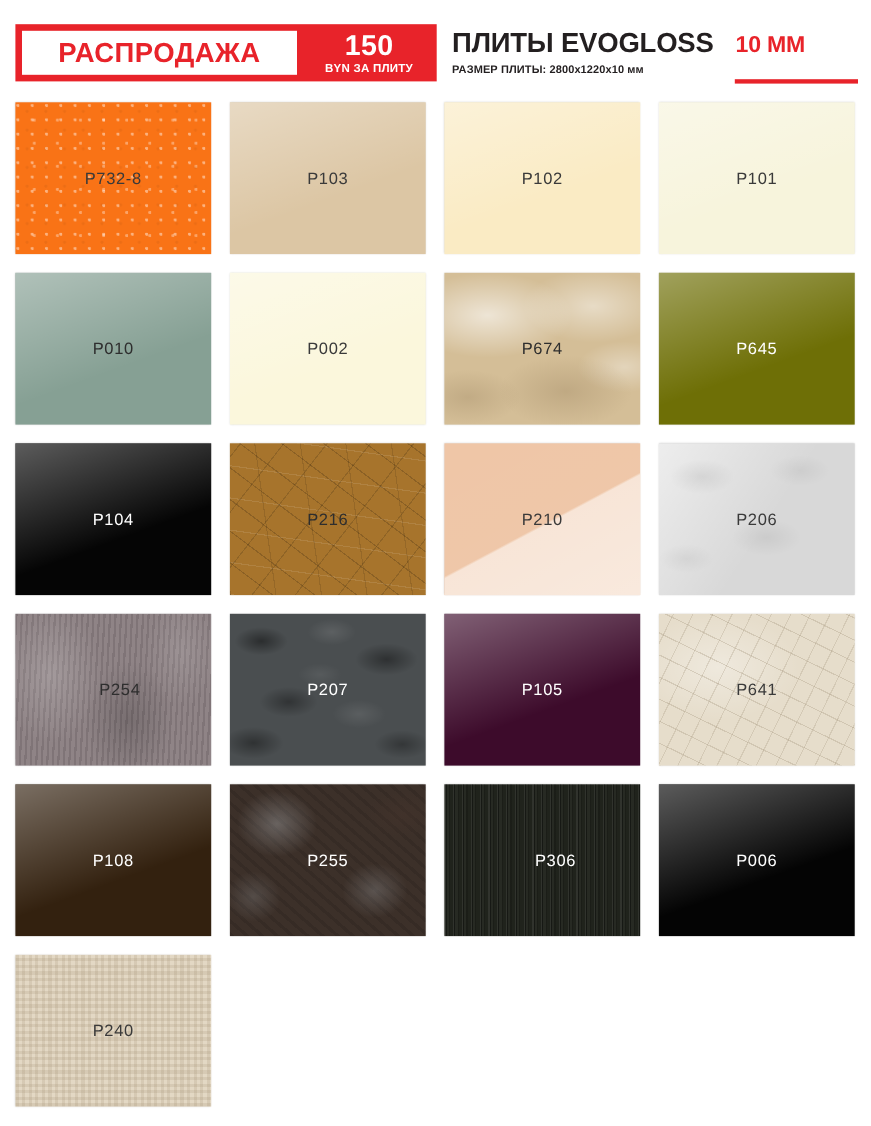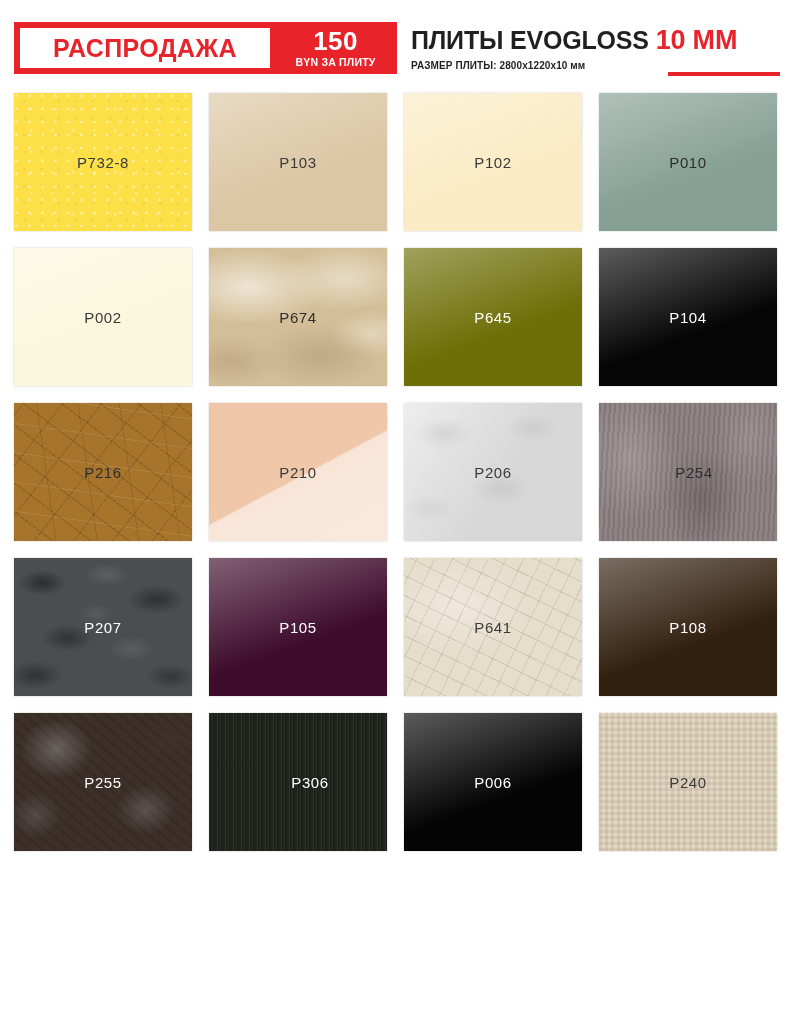--- a/index.html
+++ b/index.html
@@ -49,21 +49,21 @@
     letter-spacing: 0.2px; line-height: 1; margin-top: 3px;
     white-space: nowrap;
   }
 
   .title-block { position: absolute; left: 411px; top: 25px; width: 375px; }
   .title-line { display: flex; align-items: baseline; white-space: nowrap; }
   .title-main {
     color: #231F20; font-size: 25px; font-weight: bold; letter-spacing: -0.2px;
   }
   .title-accent {
-    color: #E8232A; font-size: 27px; font-weight: bold; margin-left: 7px;
+    color: #E8232A; font-size: 21px; font-weight: bold; margin-left: 20px;
     letter-spacing: -0.2px;
   }
   .title-sub {
     margin-top: 4px;
     color: #231F20; font-size: 10px; font-weight: bold; letter-spacing: 0.1px;
   }
   .accent-rule {
     position: absolute; right: 6px; top: 47px;
     width: 112px; height: 4px; background: #E8232A;
   }
@@ -204,31 +204,35 @@
         <span class="title-main">ПЛИТЫ EVOGLOSS</span>
         <span class="title-accent">10 ММ</span>
       </div>
       <div class="title-sub">РАЗМЕР ПЛИТЫ: 2800x1220x10 мм</div>
       <div class="accent-rule"></div>
     </div>
 
   </div>
 
   <div class="grid">
-      <div class="swatch" style="background: #fde047;">
+      <div class="swatch" style="background: #f97316;">
         <div class="tex tex-speckle"></div>
         <span class="label" style="color: rgb(58, 58, 58);">P732-8</span>
       </div>
       <div class="swatch" style="background: rgb(220, 198, 164);">
         <div class="tex tex-vgrad"></div>
         <span class="label" style="color: rgb(58, 58, 58);">P103</span>
       </div>
       <div class="swatch" style="background: rgb(250, 235, 196);">
         <div class="tex tex-vgrad"></div>
         <span class="label" style="color: rgb(58, 58, 58);">P102</span>
+      </div>
+      <div class="swatch" style="background: rgb(247, 244, 220);">
+        <div class="tex tex-vgrad"></div>
+        <span class="label" style="color: rgb(58, 58, 58);">P101</span>
       </div>
       <div class="swatch" style="background: rgb(134, 160, 148);">
         <div class="tex tex-vgrad"></div>
         <span class="label" style="color: rgb(46, 46, 46);">P010</span>
       </div>
       <div class="swatch" style="background: rgb(251, 247, 220);">
         <div class="tex tex-vgrad"></div>
         <span class="label" style="color: rgb(58, 58, 58);">P002</span>
       </div>
       <div class="swatch" style="background: rgb(212, 190, 151);">

